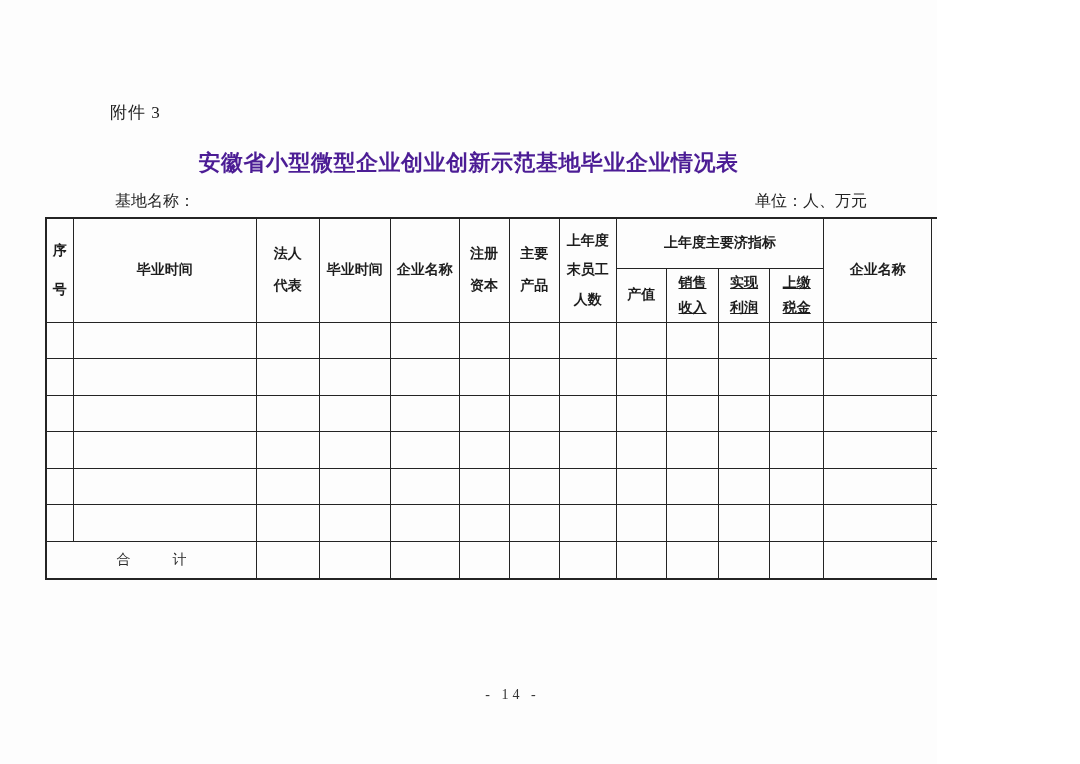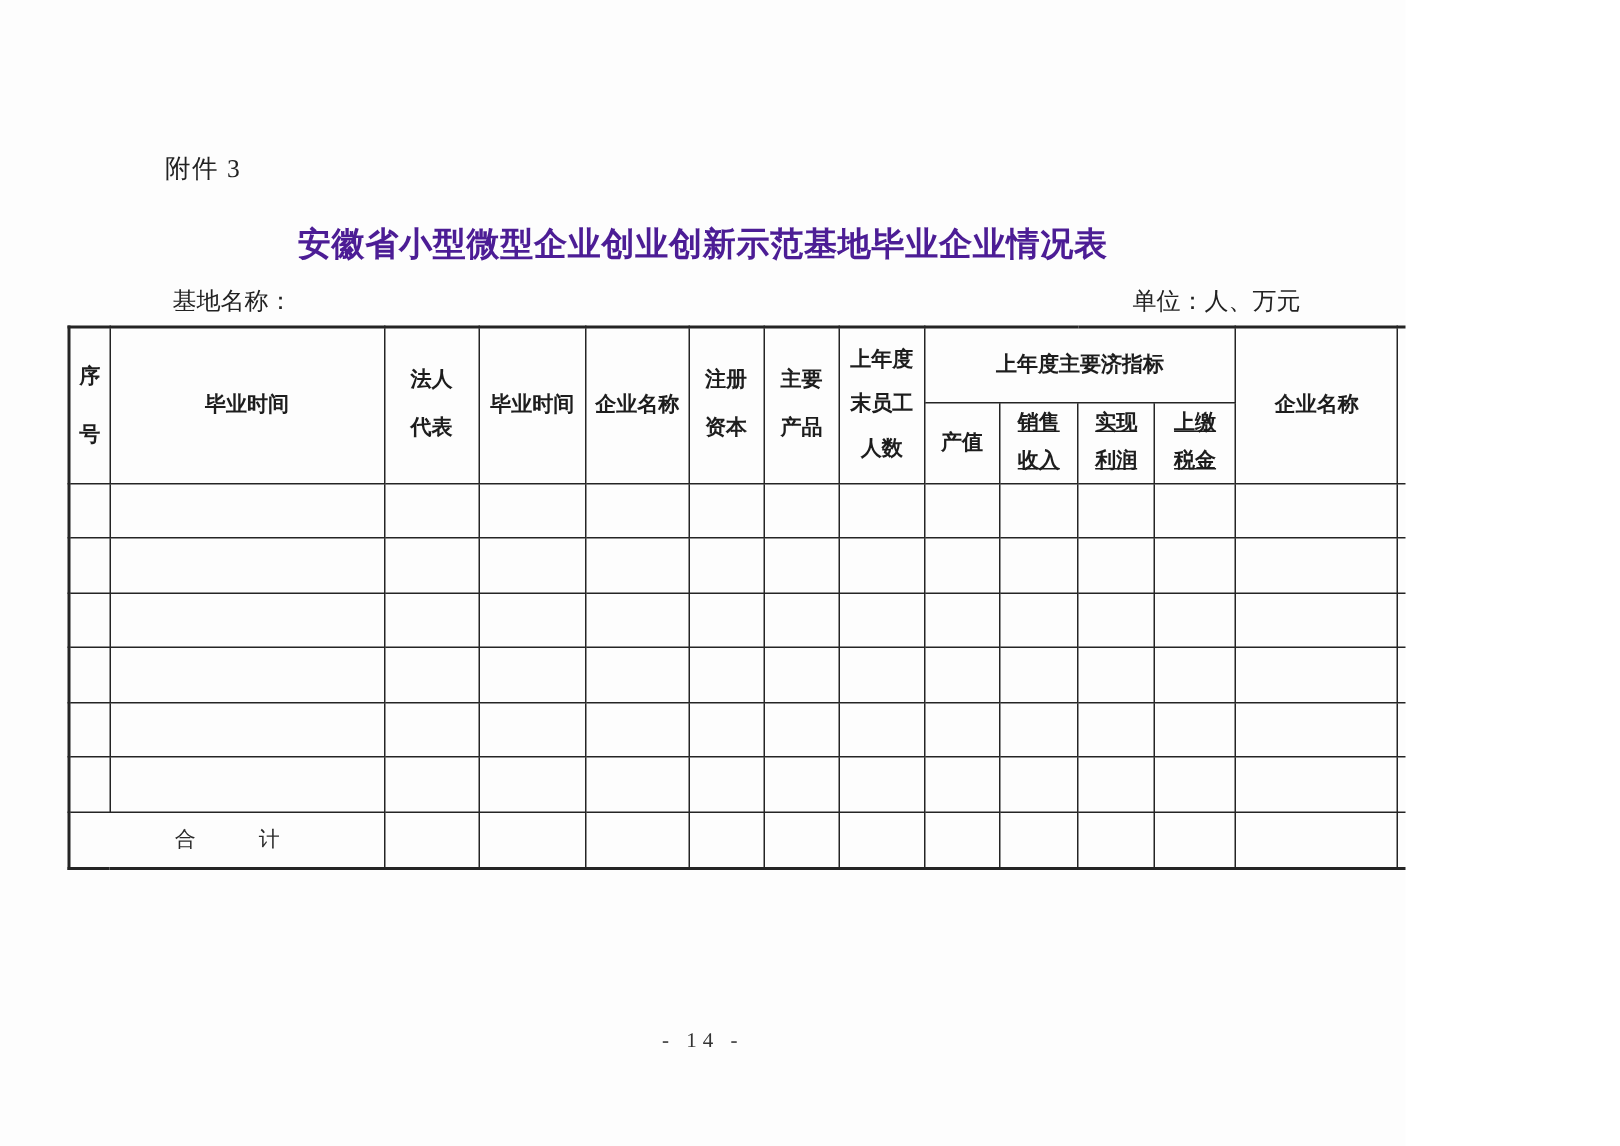--- a/index.html
+++ b/index.html
@@ -82,20 +82,21 @@
   }
   .page-number {
     position: absolute;
     left: 0;
     top: 687px;
     width: 100%;
     text-align: center;
     font-size: 14px;
     letter-spacing: 4px;
     color: #333333;
+    padding-left: 44px;
   }
 </style>
 </head>
 <body>
 
 <div class="page">
 
   <div class="attachment-label">附件 3</div>
 
   <h1 class="doc-title">安徽省小型微型企业创业创新示范基地毕业企业情况表</h1>

